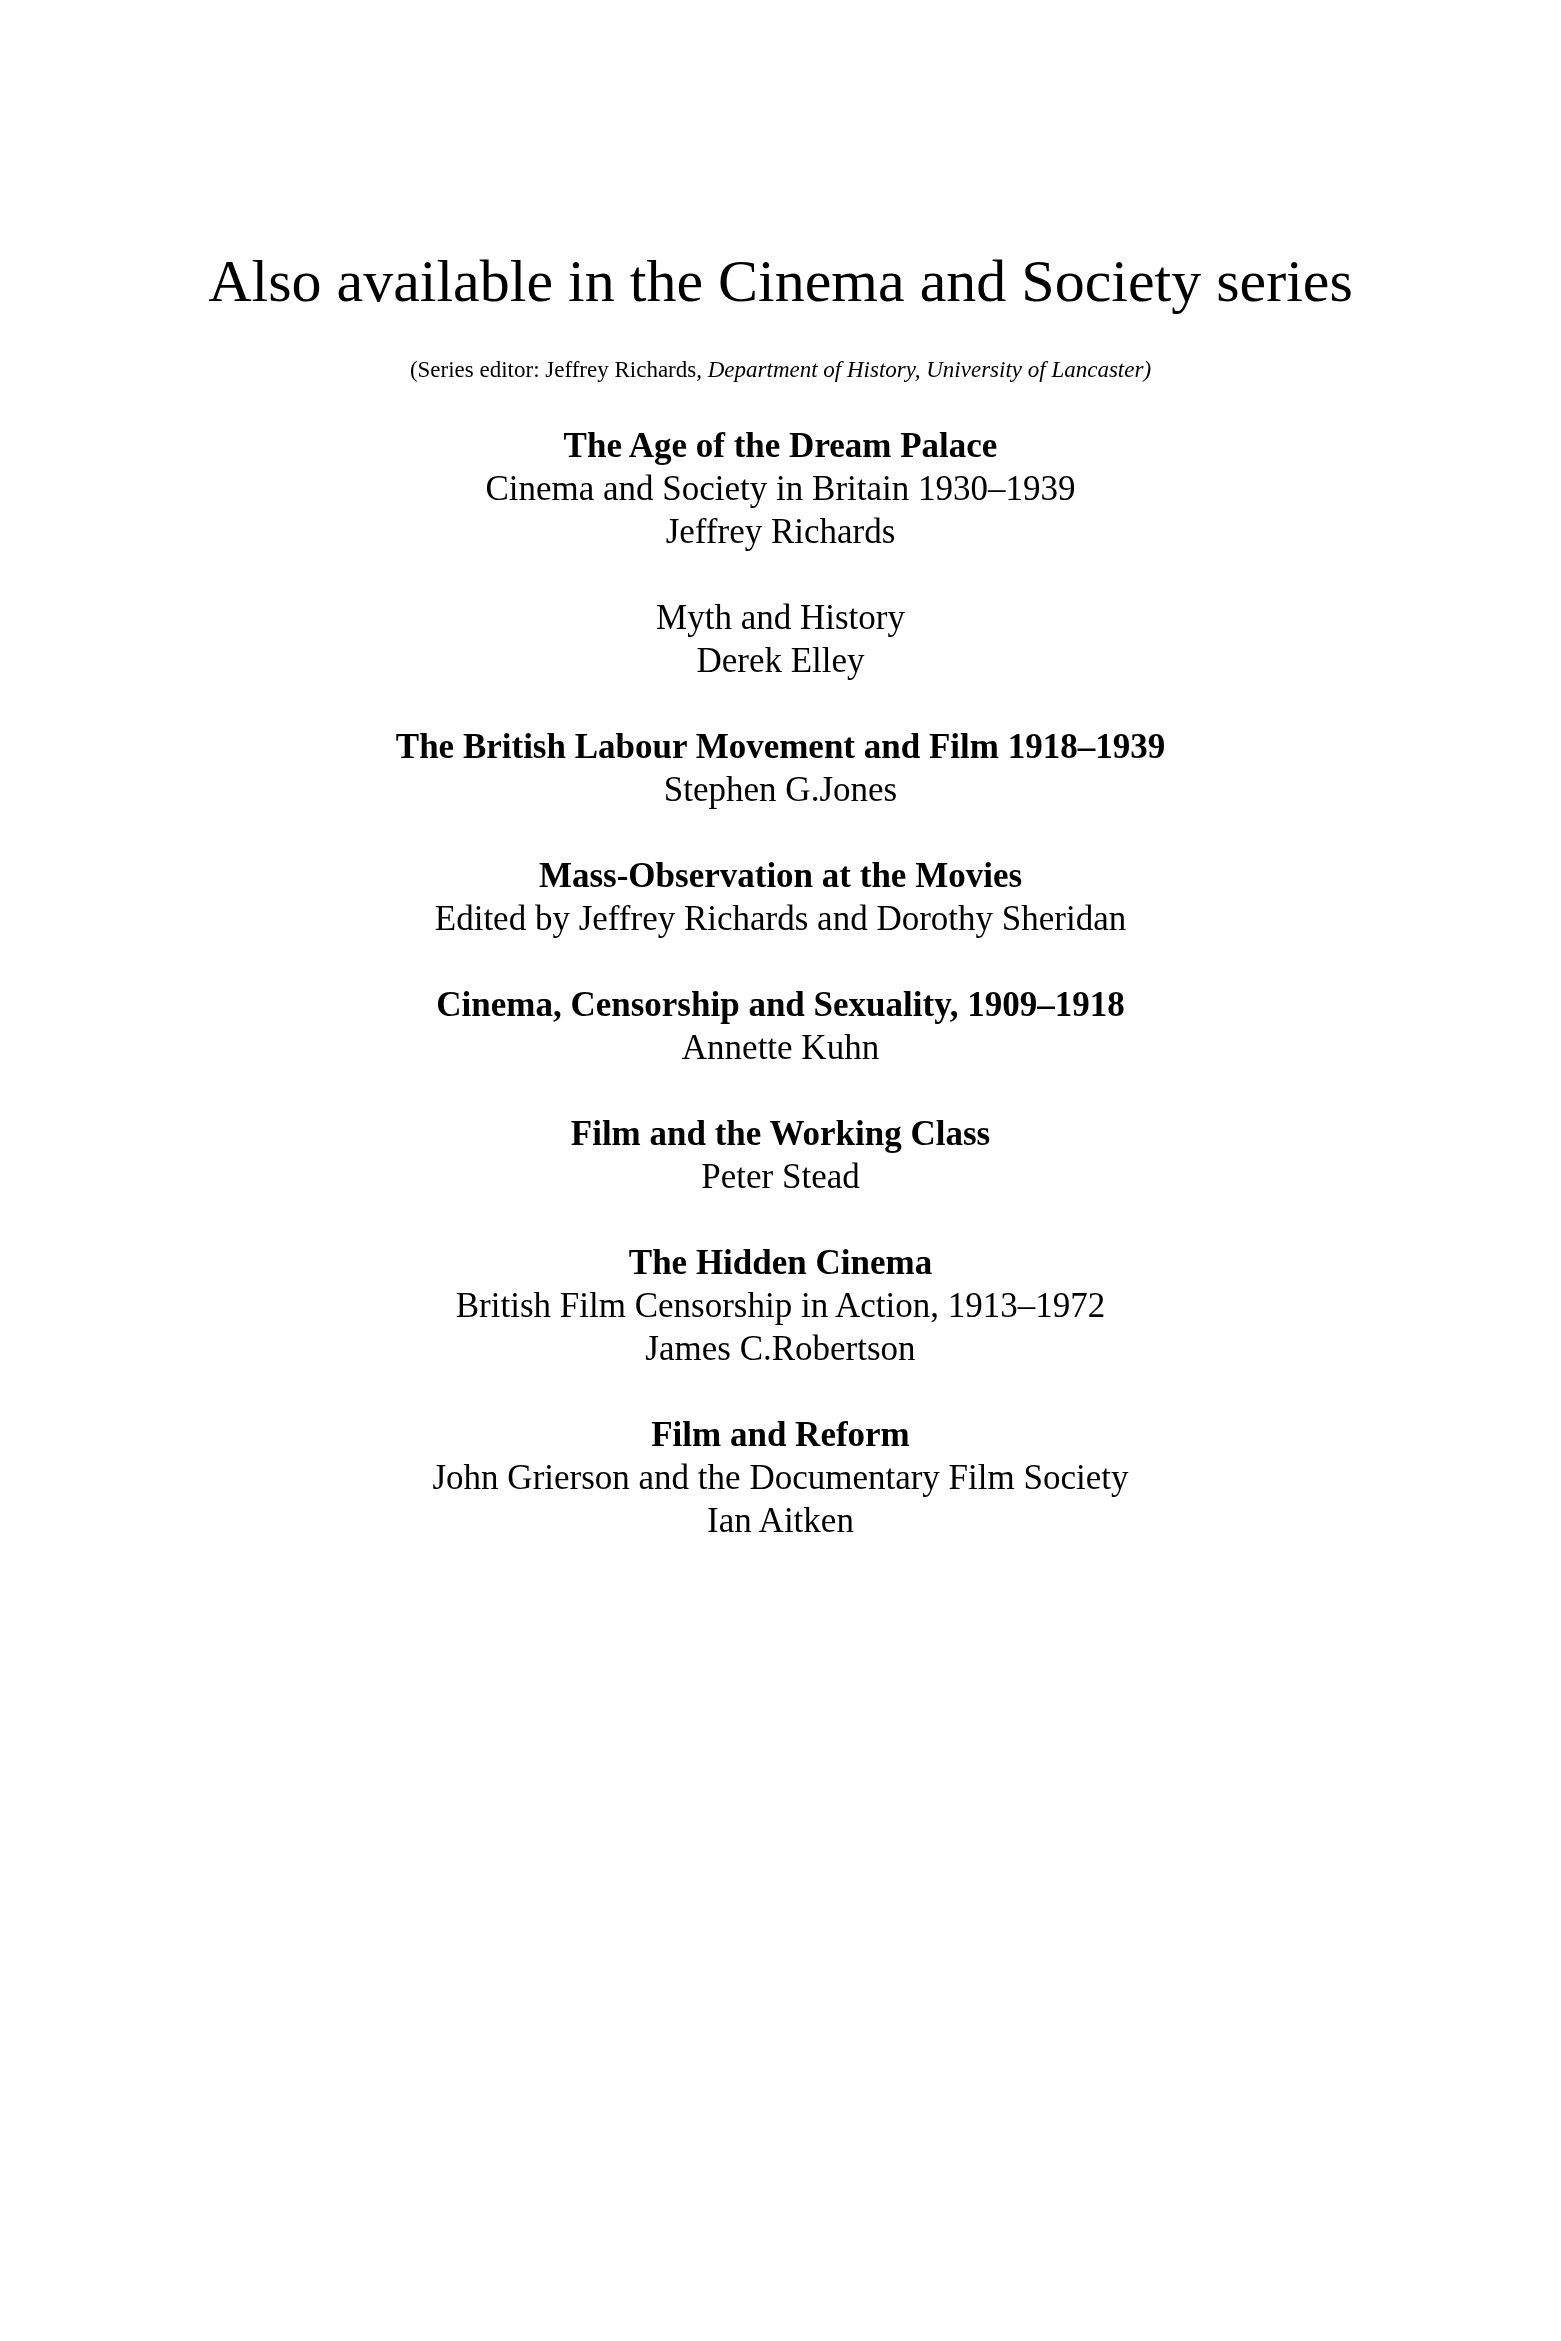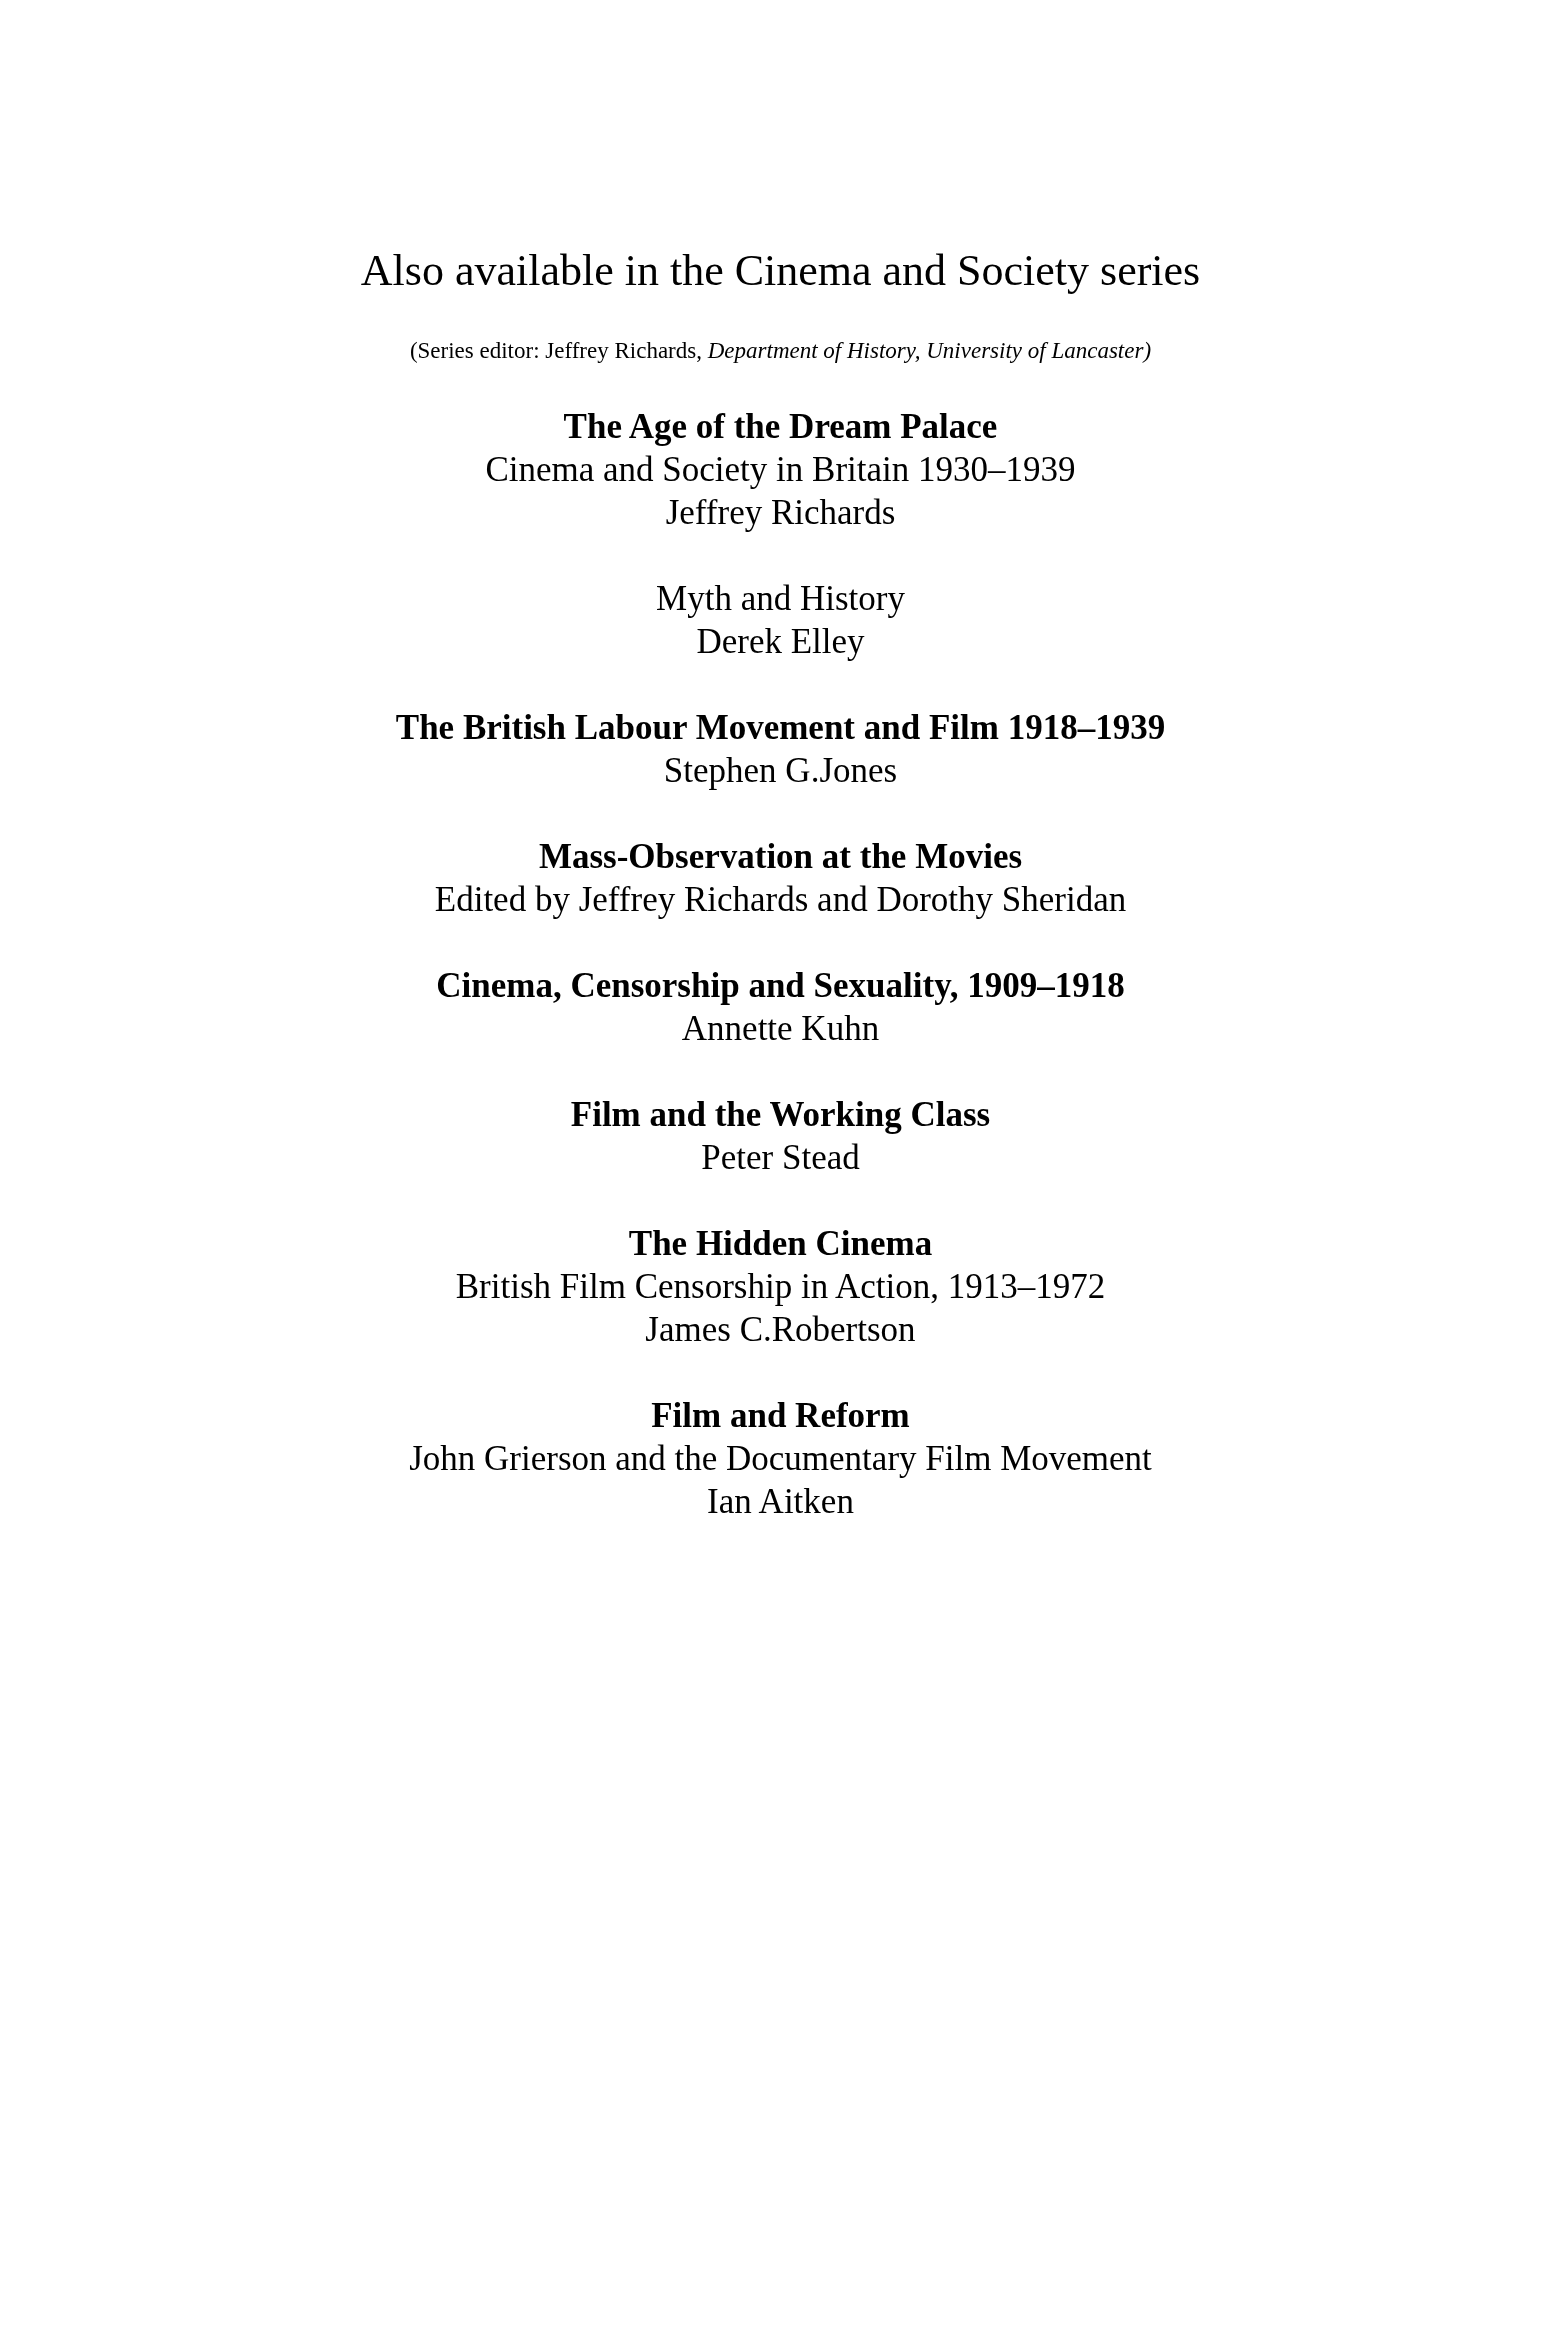--- a/index.html
+++ b/index.html
@@ -15,21 +15,21 @@
     overflow: hidden;
   }
   .page {
     width: 100%;
     height: 100%;
     text-align: center;
     box-sizing: border-box;
   }
   .page-title {
     margin-top: 245px;
-    font-size: 44px;
+    font-size: 60px;
     line-height: 1.2;
     font-weight: normal;
   }
   .series-editor {
     margin-top: 38px;
     font-size: 23px;
     line-height: 1.3;
   }
   .series-editor .italic {
     font-style: italic;
@@ -101,19 +101,19 @@
   </div>
 
   <div class="book-entry">
     <span class="book-title">The Hidden Cinema</span>
     <span class="book-subtitle">British Film Censorship in Action, 1913–1972</span>
     <span class="book-author">James C.Robertson</span>
   </div>
 
   <div class="book-entry">
     <span class="book-title">Film and Reform</span>
-    <span class="book-subtitle">John Grierson and the Documentary Film Movement</span>
+    <span class="book-subtitle">John Grierson and the Documentary Film Society</span>
     <span class="book-author">Ian Aitken</span>
   </div>
 </div>
 
 </div>
 
 
 </body></html>

